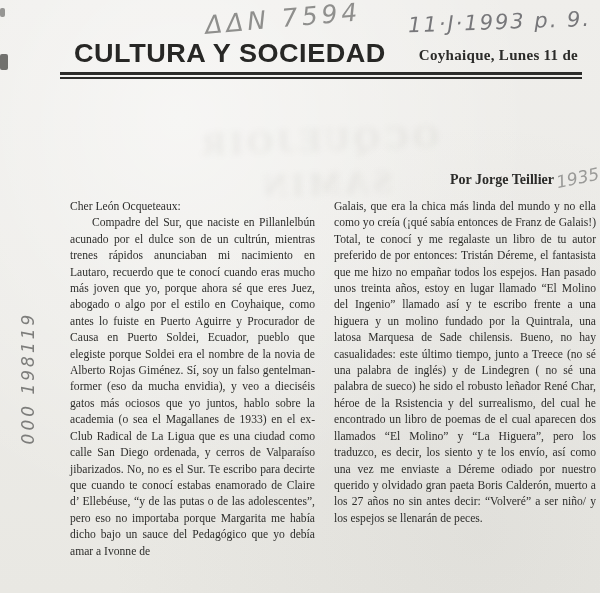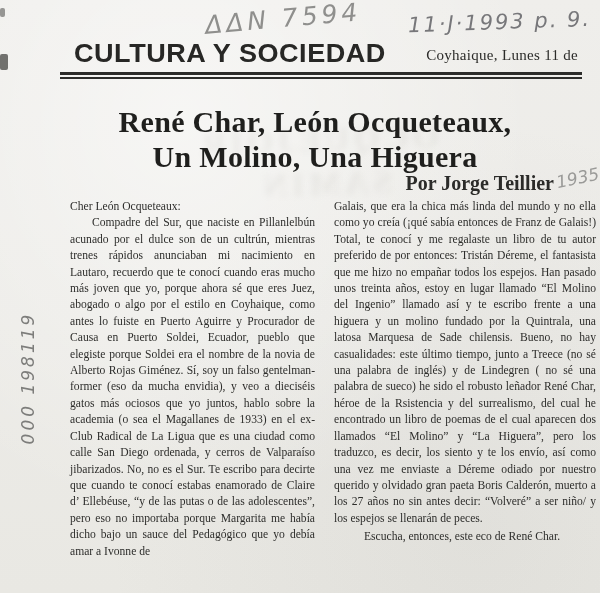--- a/index.html
+++ b/index.html
@@ -40,39 +40,39 @@
   }
   
   .section-title{
     position:absolute;left:74px;top:38px;
     font-family:"Liberation Sans",sans-serif;font-weight:bold;
     font-size:26px;color:#272725;letter-spacing:.5px;
     transform:scaleX(1.04);transform-origin:left;
   }
   .dateline{
     position:absolute;right:22px;top:47px;
-    font-weight:normal;font-size:15px;color:#2b2b29;letter-spacing:.3px;text-align:center;
+    font-weight:bold;font-size:15px;color:#2b2b29;letter-spacing:.3px;text-align:center;
   }
   .rule{position:absolute;left:60px;right:18px;top:72px;height:7px;}
   .rule .thick{height:3px;background:#2c2c2a;}
   .rule .thin{height:2px;background:#2c2c2a;margin-top:2px;}
   
   .lede{
     position:absolute;left:62px;top:82px;width:522px;
     font-weight:bold;font-size:12.2px;line-height:15.5px;color:#2e2e2c;
   }
   
   .headline{
     position:absolute;left:70px;top:104px;width:490px;
     text-align:center;font-weight:bold;color:#1f1f1d;
     font-size:30px;line-height:35px;letter-spacing:.3px;
   }
   .byline{
     position:absolute;right:46px;top:172px;
-    font-weight:bold;font-size:20px;color:#2b2b29;
+    font-weight:bold;font-size:14px;color:#2b2b29;
   }
   
   .col{
     position:absolute;top:199px;
     font-size:11.6px;line-height:16.4px;color:#2d2d2b;
     text-align:justify;
   }
   .col-left{left:62px;width:245px;margin-left:8px;}
   .col-right{left:334px;width:262px;}
   .salutation{margin:0 0 14px 0;}
@@ -95,28 +95,23 @@
   <div class="hand hw-side">000 198119</div>
 
   <div class="section-title">CULTURA Y SOCIEDAD</div>
   <div class="dateline">Coyhaique, Lunes 11 de</div>
   <div class="rule">
     <div class="thick"></div>
     <div class="thin"></div>
   </div>
 
 
-  <div class="headline">
-    <span>René Char, León Ocqueteaux,</span><br>
-    <span>Un Molino, Una Higuera</span>
-  </div>
   <div class="byline">Por Jorge Teillier</div>
 
   <div class="col col-left">
     <p class="salutation">Cher León Ocqueteaux:</p>
     <p class="indent">Compadre del Sur, que naciste en Pillanlelbún acunado por el dulce son de un cultrún, mientras trenes rápidos anunciaban mi nacimiento en Lautaro, recuerdo que te conocí cuando eras mucho más joven que yo, porque ahora sé que eres  Juez, abogado o algo por el estilo en Coyhaique, como antes lo fuiste en Puerto Aguirre y Procurador de Causa en Puerto Soldei, Ecuador, pueblo que elegiste porque Soldei era el nombre de la novia de Alberto Rojas Giménez. Sí, soy un falso gentelman-former (eso da mucha envidia), y veo a dieciséis gatos más ociosos que yo juntos, hablo sobre la academia (o sea el Magallanes de 1933) en el ex-Club Radical de La Ligua que es una ciudad como calle San Diego ordenada, y cerros de Valparaíso jibarizados. No, no es el Sur. Te escribo para decirte que cuando te conocí estabas enamorado de Claire d’ Ellebéuse, “y de las putas o de las adolescentes”, pero eso no importaba porque Margarita me había dicho bajo un sauce del Pedagógico que yo debía amar a Ivonne de</p>
   </div>
   <div class="col col-right">
     <p>Galais, que era la chica más linda del mundo y no ella como yo creía (¡qué sabía entonces de Franz de Galais!) Total, te conocí y me regalaste un libro de tu autor preferido de por entonces: Tristán Déreme, el fantasista que me  hizo no empañar todos los espejos. Han pasado unos treinta años, estoy en lugar llamado “El Molino del Ingenio” llamado así y te escribo frente a una higuera y un molino fundado por la Quintrala, una latosa Marquesa de Sade chilensis. Bueno, no hay casualidades: este último tiempo, junto a Treece (no sé una palabra de inglés) y de Lindegren ( no sé una palabra de sueco) he sido el robusto leñador René Char, héroe de la Rsistencia y del surrealismo, del cual he encontrado un libro de poemas de el cual aparecen dos llamados “El Molino” y “La Higuera”, pero los traduzco, es decir, los siento y te los envío, así como una vez me enviaste a Déreme odiado por nuestro querido y olvidado gran paeta Boris Calderón, muerto a los 27 años no sin antes decir: “Volveré” a ser niño/ y los espejos se llenarán de peces.</p>
-    <p class="closing">Escucha, entonces, este eco de René Char.</p>
   </div>
 
 </div>
 
 </body></html>

